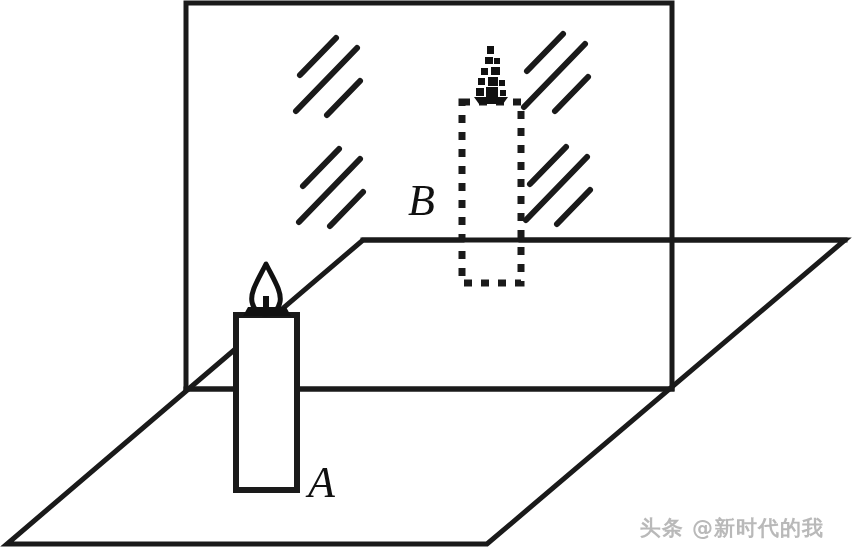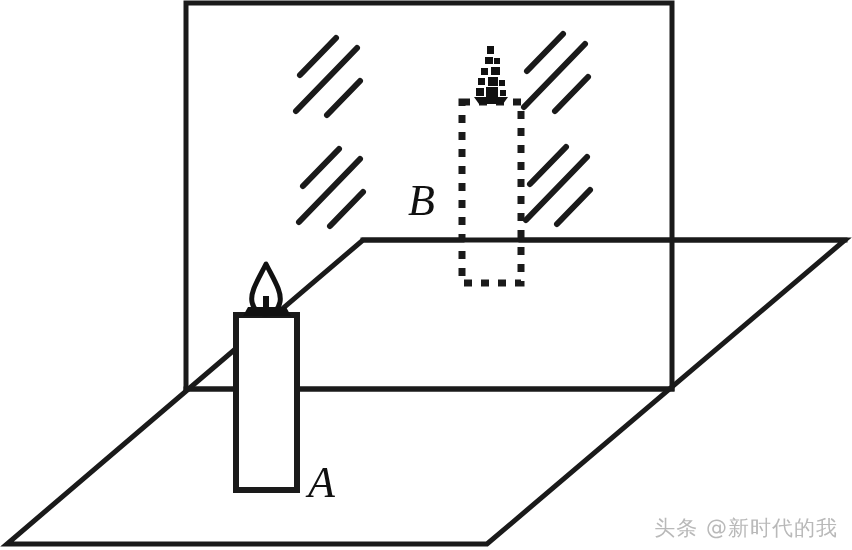--- a/index.html
+++ b/index.html
@@ -68,25 +68,25 @@
     stroke-dasharray: 8 9;
   }
   .label-text {
     font-family: "Liberation Serif", serif;
     font-style: italic;
     font-size: 44px;
     fill: #111111;
   }
   #watermark {
     position: absolute;
-    right: 14px;
+    right: 28px;
     bottom: 8px;
     font-family: "DejaVu Sans", sans-serif;
     font-size: 21px;
-    font-weight: 400;
+    font-weight: 700;
     color: #b9b9b9;
     letter-spacing: 1px;
     white-space: nowrap;
     user-select: none;
     text-align: center;
   }
 </style>
 </head>
 <body>
 

